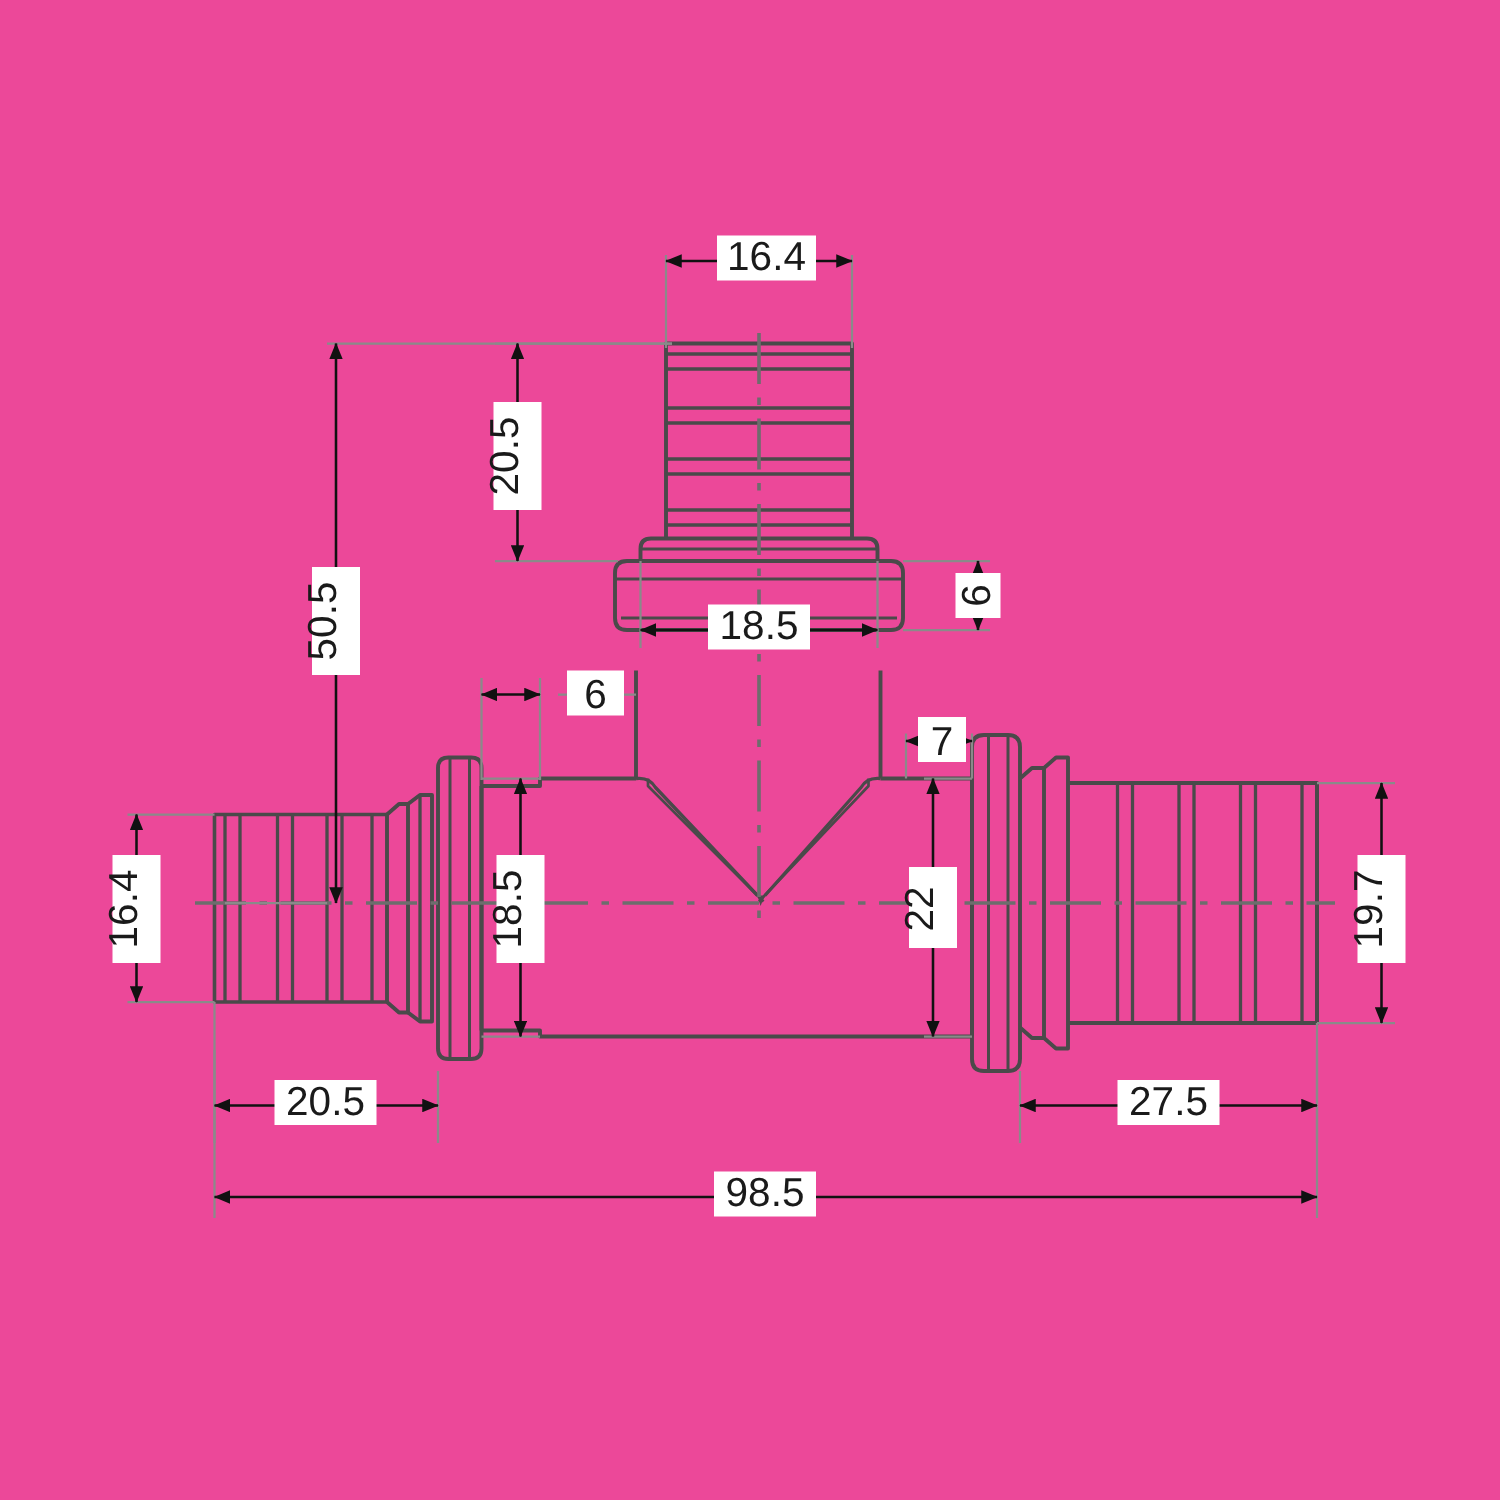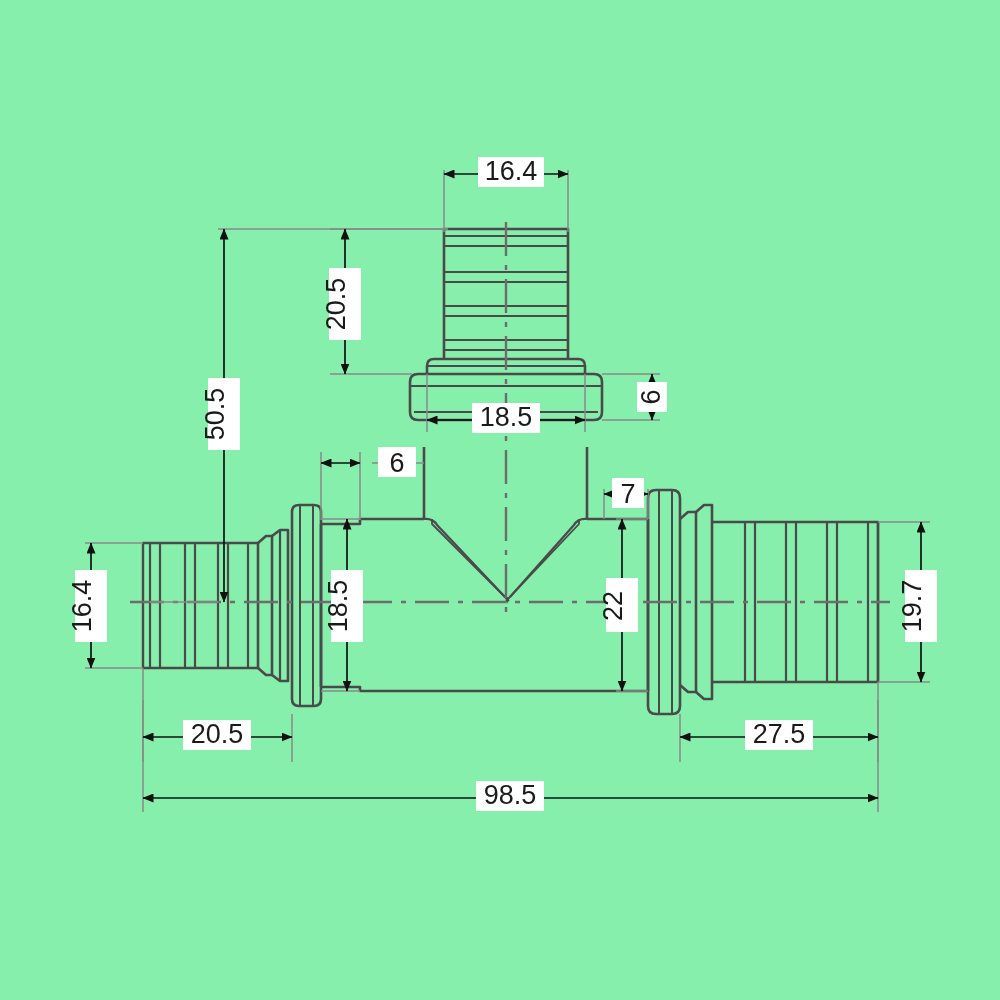--- a/index.html
+++ b/index.html
@@ -1,18 +1,18 @@
 <!DOCTYPE html>
 <html><head>
 <meta charset="utf-8">
 <style>
   html,body{margin:0;padding:0;background:#fff;}
   body{width:1000px;height:1000px;overflow:hidden;
        font-family:"Liberation Sans", sans-serif;}
-  #stage{position:relative;width:1000px;height:1000px;background:#86efac;}
+  #stage{position:relative;width:1000px;height:1000px;background:#ec4899;}
   svg{display:block;}
   .dimtext{font-family:"Liberation Sans", sans-serif;font-size:27px;fill:#1a1a1a;}
 </style>
 </head>
 <body>
 
 <div id="stage">
 <svg width="1000" height="1000" viewBox="0 0 1000 1000">
 
   <defs>

